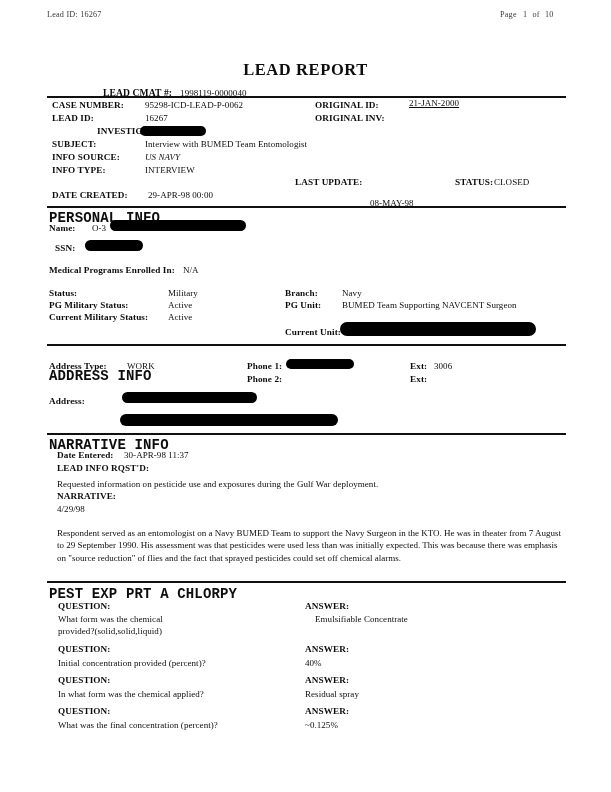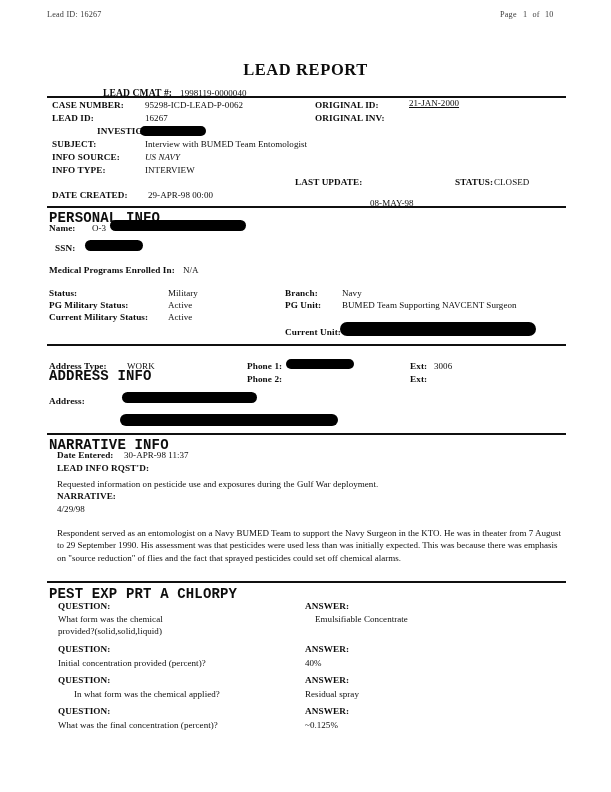--- a/index.html
+++ b/index.html
@@ -212,21 +212,21 @@
   <div class="abs val" style="left:58px; top:626px;">provided?(solid,solid,liquid)</div>
   <div class="abs val" style="left:305px; top:614px;margin-left:10px;">Emulsifiable Concentrate</div>
 
   <div class="abs lbl" style="left:58px; top:644px;">QUESTION:</div>
   <div class="abs lbl" style="left:305px; top:644px;">ANSWER:</div>
   <div class="abs val" style="left:58px; top:658px;">Initial concentration provided (percent)?</div>
   <div class="abs val" style="left:305px; top:658px;">40%</div>
 
   <div class="abs lbl" style="left:58px; top:675px;">QUESTION:</div>
   <div class="abs lbl" style="left:305px; top:675px;">ANSWER:</div>
-  <div class="abs val" style="left:74px; top:689px;text-align:center;">In what form was the chemical applied?</div>
+  <div class="abs val" style="left:58px; top:689px;text-align:center;">In what form was the chemical applied?</div>
   <div class="abs val" style="left:305px; top:689px;">Residual spray</div>
 
   <div class="abs lbl" style="left:58px; top:706px;">QUESTION:</div>
   <div class="abs lbl" style="left:305px; top:706px;">ANSWER:</div>
   <div class="abs val" style="left:58px; top:720px;">What was the final concentration (percent)?</div>
   <div class="abs val" style="left:305px; top:720px;">~0.125%</div>
 
 </div>
 
 </body></html>

